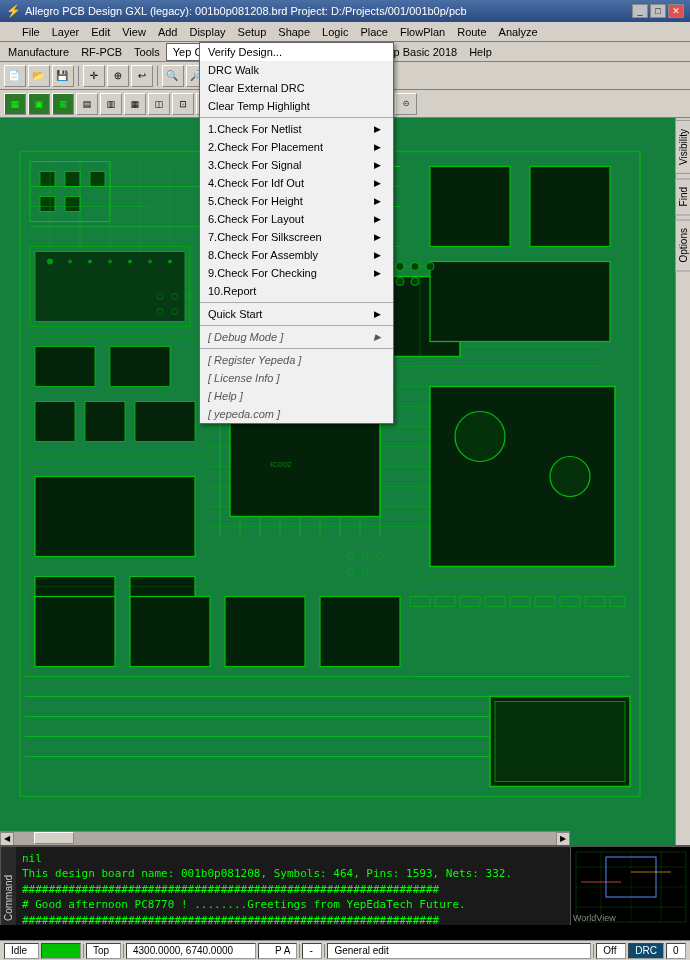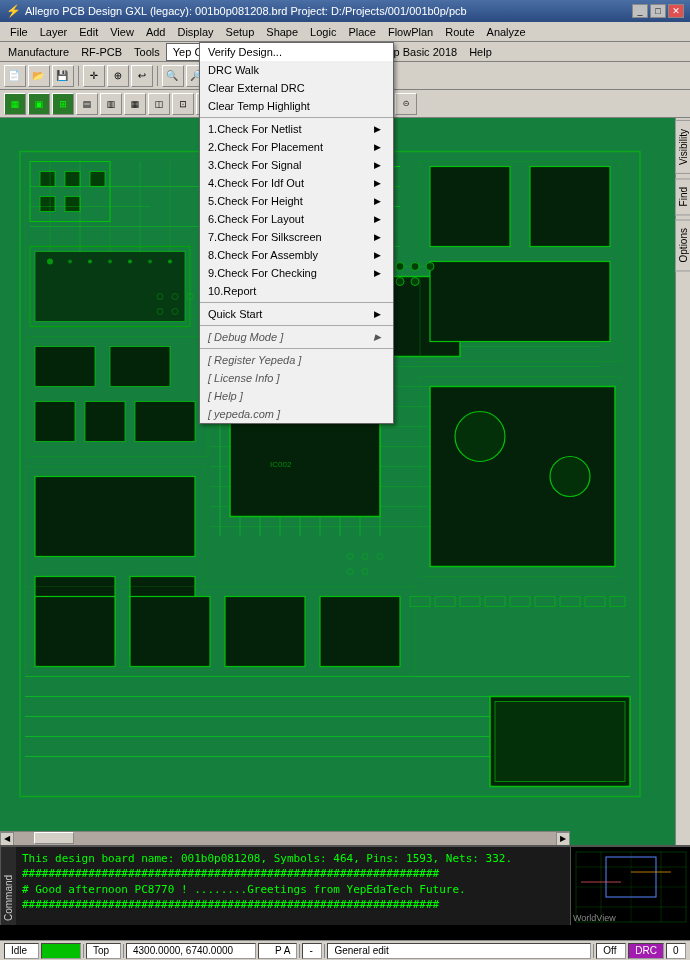--- a/index.html
+++ b/index.html
@@ -32,21 +32,21 @@
     }
     .title-btn.close { background: #e05050; color: white; }
 
     
     #menubar {
       width: 100%;
       height: 20px;
       background: #d4d0c8;
       display: flex;
       align-items: center;
-      padding: 0 4px;
+      padding: 0 16px;
       position: absolute;
       top: 22px;
       left: 0;
       z-index: 100;
       border-bottom: 1px solid #808080;
     }
     .menu-item {
       padding: 2px 6px;
       font-size: 11px;
       color: #000;
@@ -253,21 +253,21 @@
       height: 16px;
       display: flex;
       align-items: center;
       white-space: nowrap;
     }
     .status-green {
       background: #00c000;
       color: #000;
     }
     .status-red {
-      background: #a21caf;
+      background: #0c4a6e;
       color: #fff;
     }
     .status-sep { width: 1px; height: 14px; background: #888; }
 
     
     #vscroll {
       position: absolute;
       top: 118px;
       right: 15px;
       width: 14px;
@@ -600,20 +600,21 @@
   <div class="hscroll-arrow">◀</div>
   <div class="hscroll-track">
     <div class="hscroll-thumb"></div>
   </div>
   <div class="hscroll-arrow">▶</div>
 </div>
 
 <div id="bottom-area">
   <div id="command-label">Command</div>
   <div id="command-output">
+  <div style="white-space: nowrap; overflow: hidden; font-size: 11px;">nil</div>
       <div style="white-space: nowrap; overflow: hidden; font-size: 11px;">This design board name: 001b0p081208, Symbols: 464, Pins: 1593, Nets: 332.</div>
       <div style="white-space: nowrap; overflow: hidden; font-size: 11px;">###############################################################</div>
       <div style="white-space: nowrap; overflow: hidden; font-size: 11px;"># Good afternoon PC8770 !        ........Greetings from YepEdaTech Future.</div>
       <div style="white-space: nowrap; overflow: hidden; font-size: 11px;">###############################################################</div>
     </div>
   <div id="mini-map">
     <svg width="120" height="80">
       <rect width="120" height="80" fill="#000"></rect>
       <rect x="5" y="5" width="110" height="70" fill="none" stroke="#00cc00" stroke-width="0.5" opacity="0.5"></rect>
       <line x1="5" y1="20" x2="115" y2="20" stroke="#00cc00" stroke-width="0.5" opacity="0.4"></line>

